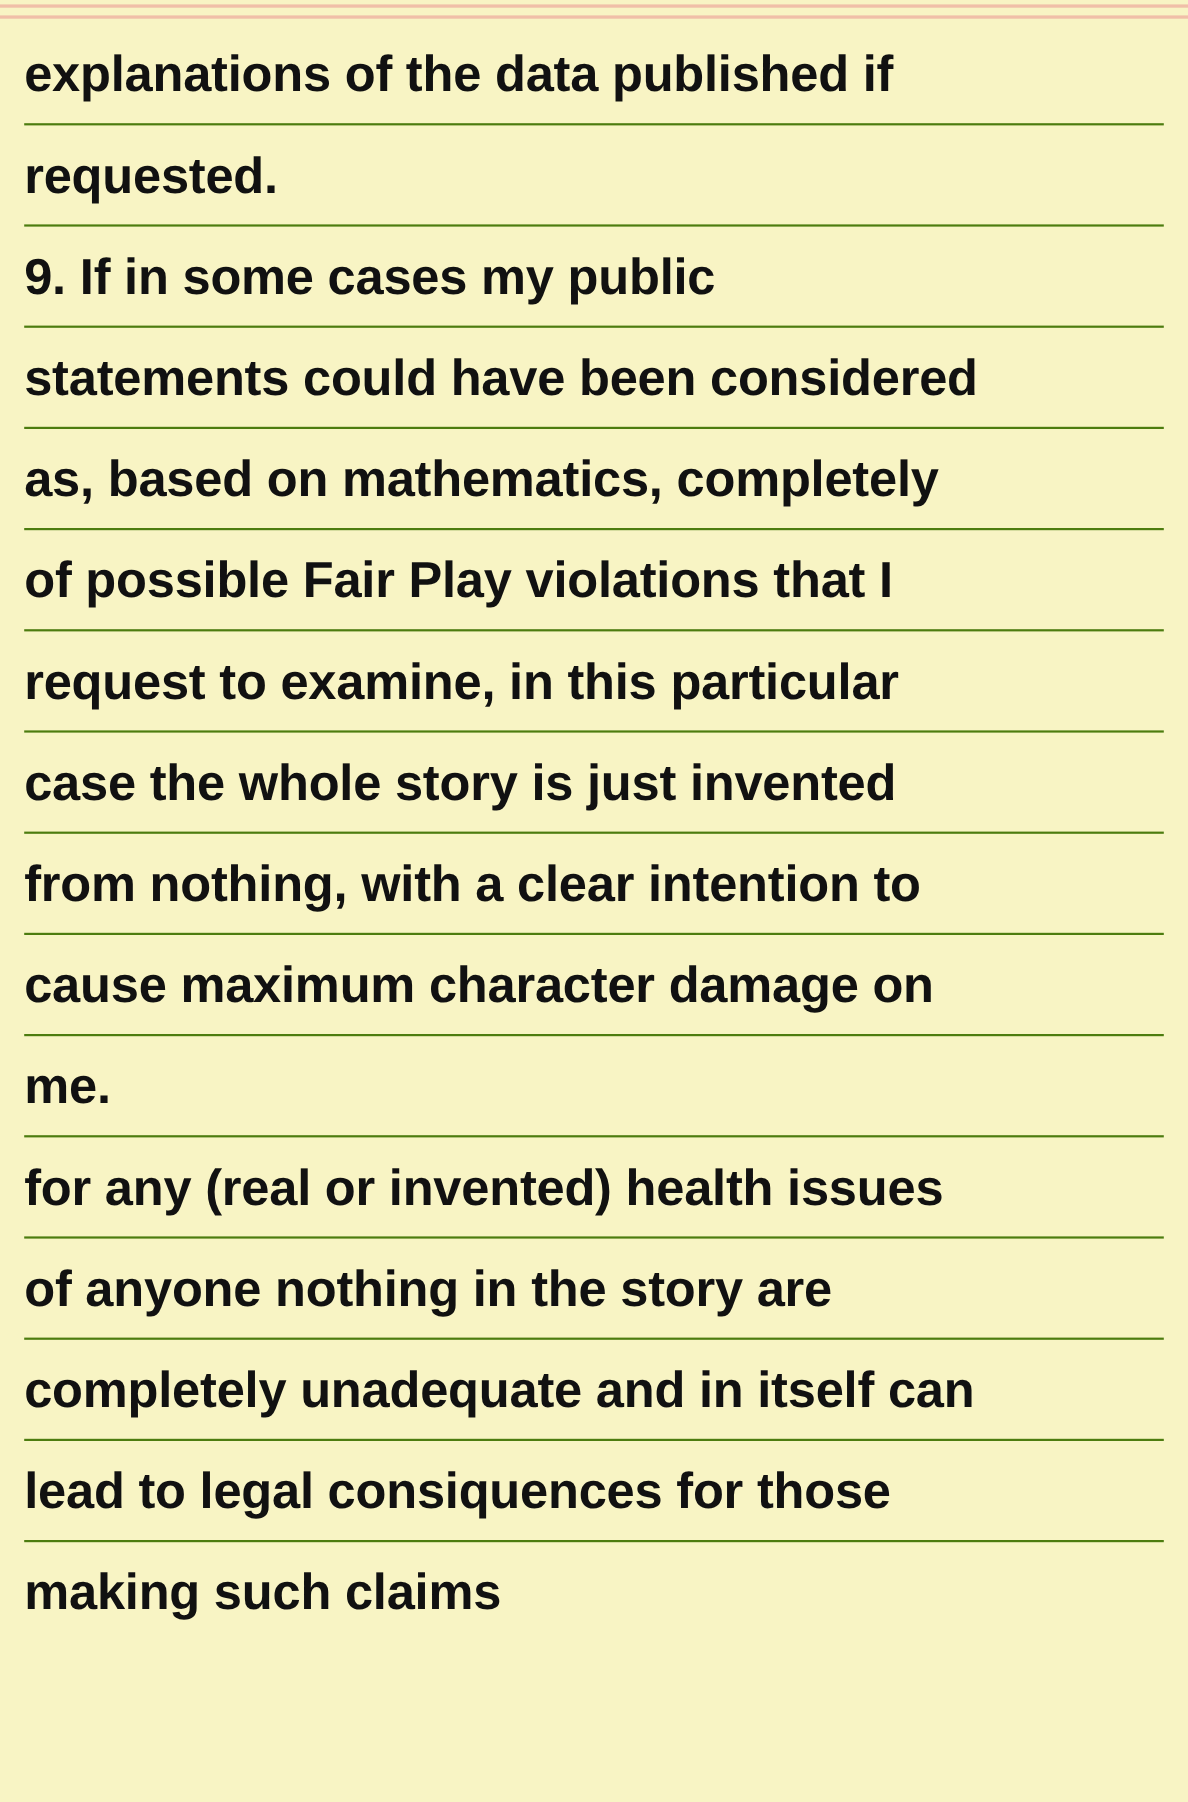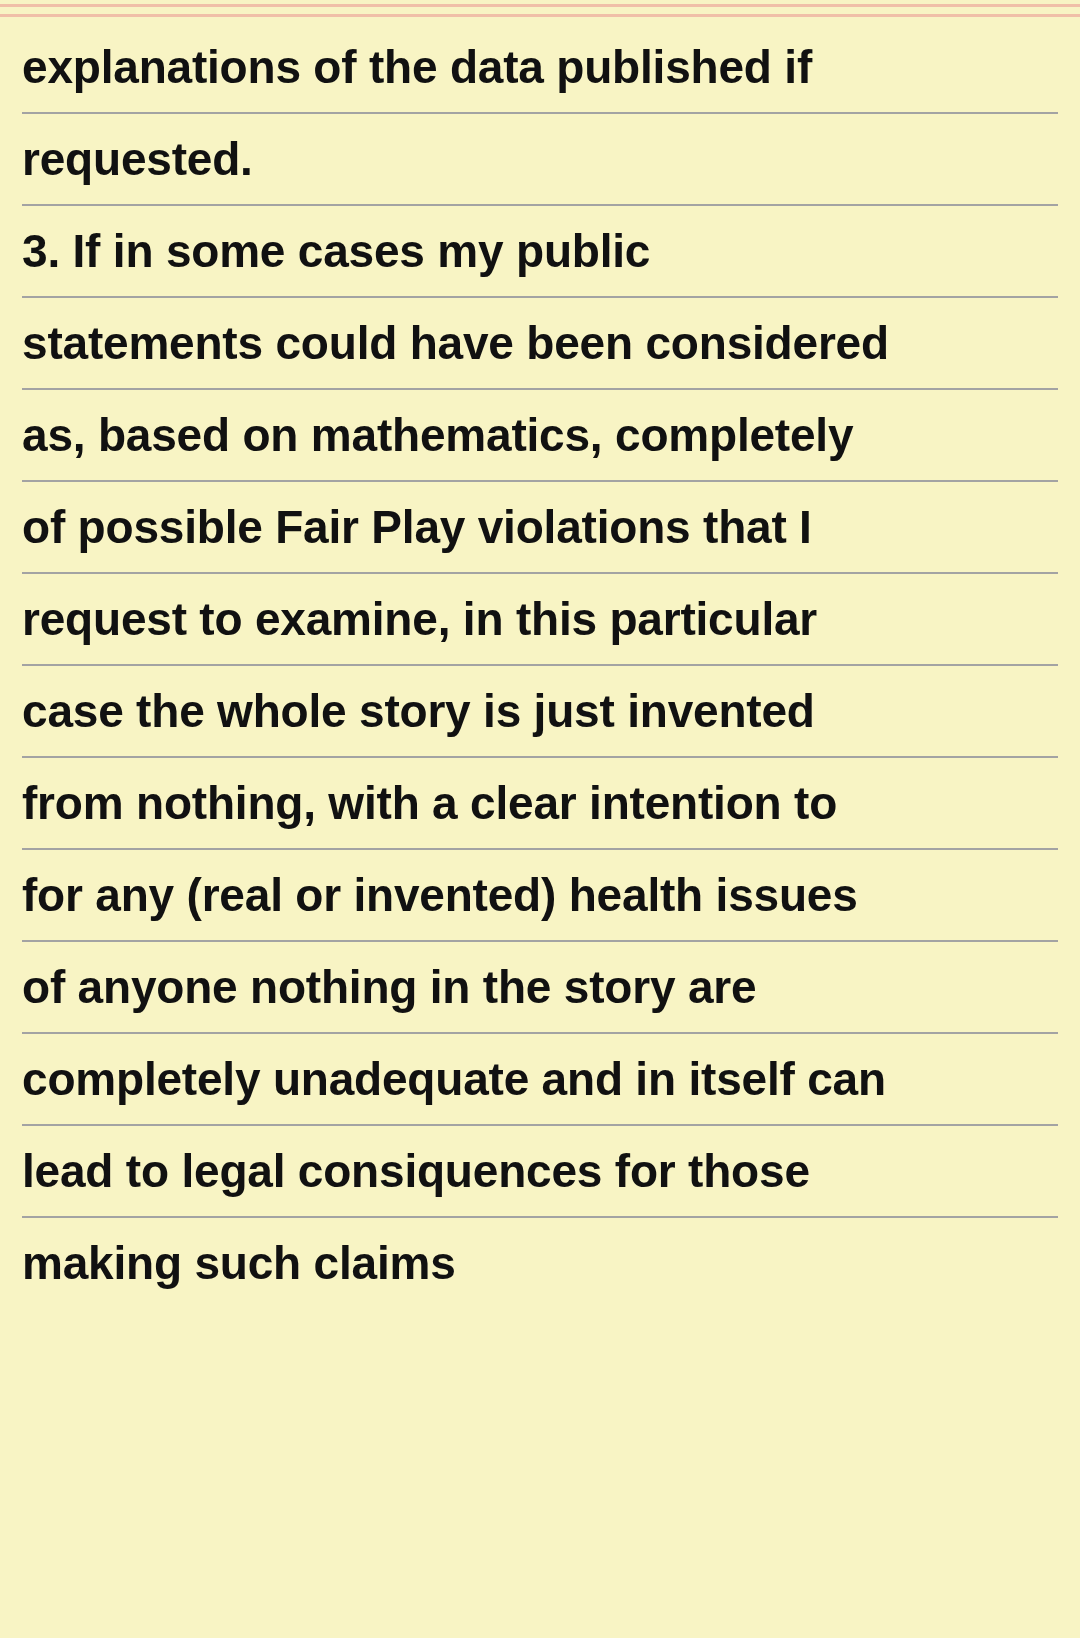--- a/index.html
+++ b/index.html
@@ -43,21 +43,21 @@
     left: 0;
     right: 0;
     bottom: 0;
     padding: 0 22px;
     box-sizing: border-box;
   }
   .line {
     position: relative;
     height: 90px;
     line-height: 90px;
-    border-bottom: 2px solid #a3a3a3;
+    border-bottom: 2px solid #4d7c0f;
     white-space: nowrap;
     overflow: hidden;
     color: #111111;
     font-size: 46px;
     font-weight: bold;
     letter-spacing: -0.2px;
   }
   .line:last-child {
     border-bottom: none;
   }
@@ -68,27 +68,29 @@
 <div class="note-sheet">
 
   <div class="top-rules">
     <div class="top-rule r1"></div>
     <div class="top-rule r2"></div>
   </div>
 
   <div class="lines">
     <div class="line">explanations of the data published if</div>
     <div class="line">requested.</div>
-    <div class="line">3. If in some cases my public</div>
+    <div class="line">9. If in some cases my public</div>
     <div class="line">statements could have been considered</div>
     <div class="line">as, based on mathematics, completely</div>
     <div class="line">of possible Fair Play violations that I</div>
     <div class="line">request to examine, in this particular</div>
     <div class="line">case the whole story is just invented</div>
     <div class="line">from nothing, with a clear intention to</div>
+    <div class="line">cause maximum character damage on</div>
+    <div class="line">me.</div>
     <div class="line">for any (real or invented) health issues</div>
     <div class="line">of anyone nothing in the story are</div>
     <div class="line">completely unadequate and in itself can</div>
     <div class="line">lead to legal consiquences for those</div>
     <div class="line">making such claims</div>
   </div>
 
 </div>
 
 </body></html>

